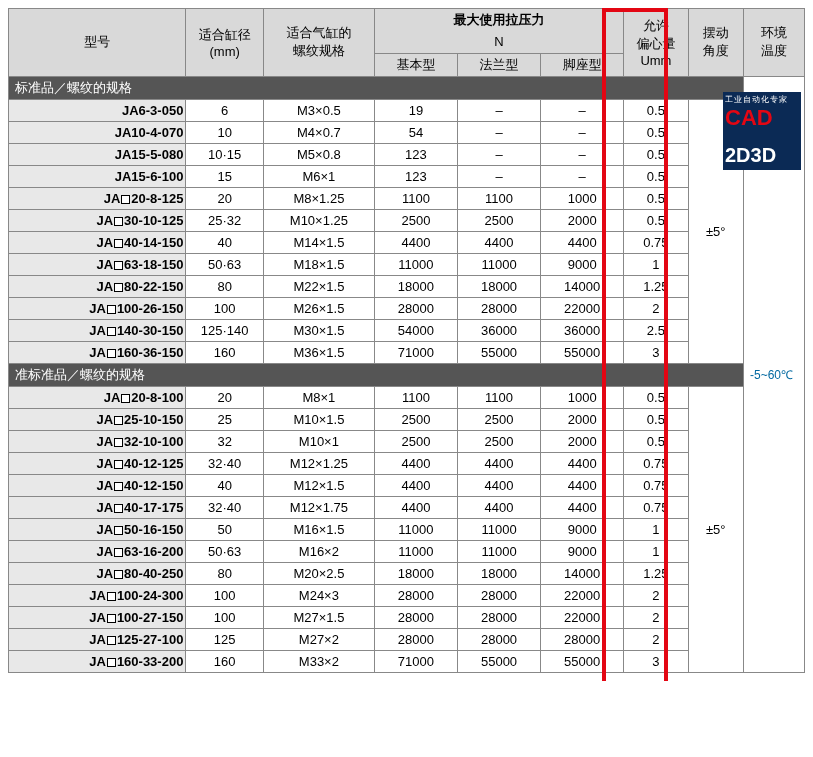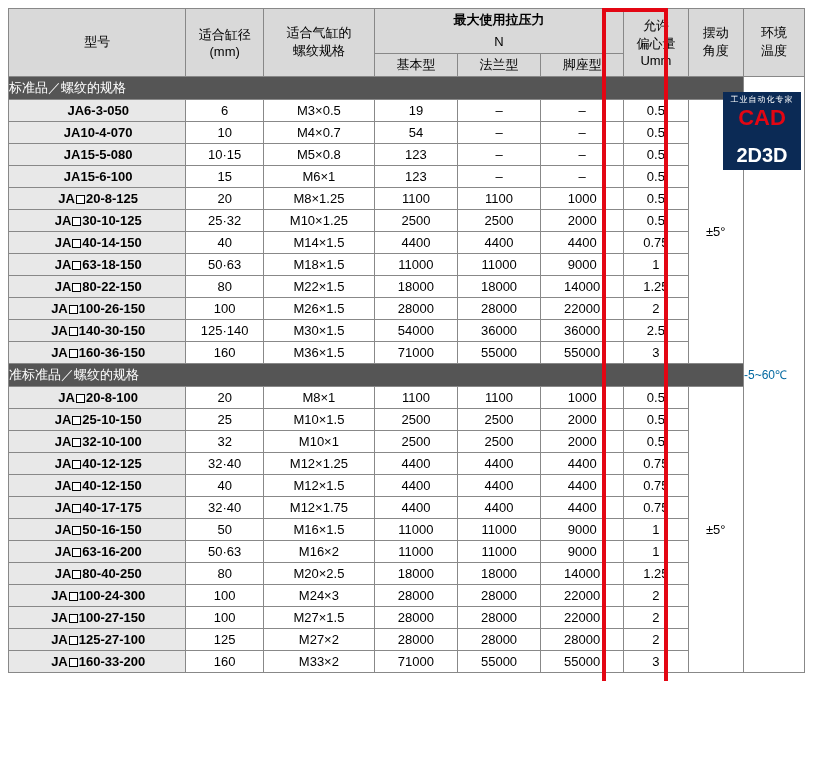--- a/index.html
+++ b/index.html
@@ -30,26 +30,26 @@
       height: 22px;
     }
     th {
       background: #d9d9d9;
       font-weight: normal;
     }
     .section-header td {
       background: #555;
       color: #fff;
       text-align: left;
-      padding-left: 0;
+      padding-left: 6px;
       font-weight: normal;
     }
     .model-cell {
       background: #e8e8e8;
-      text-align: center;
+      text-align: right;
       padding-left: 4px;
       font-weight: bold;
     }
     .checkbox {
       display: inline-block;
       width: 9px;
       height: 9px;
       border: 1px solid #000;
       vertical-align: middle;
       margin: 0 1px;
@@ -64,21 +64,20 @@
       width: 66px;
       height: 740px;
     }
     .overlay-logo {
       position: absolute;
       left: 715px;
       top: 84px;
       width: 78px;
       background: #0b2a55;
       color: #fff;
-      text-align: center;
       padding: 3px 2px 5px 2px;
       font-size: 9px;
       line-height: 1.2;
     }
     .overlay-logo .sub {
       font-size: 8px;
       letter-spacing: 1px;
     }
     .overlay-logo .cad {
       color: #e30613;

